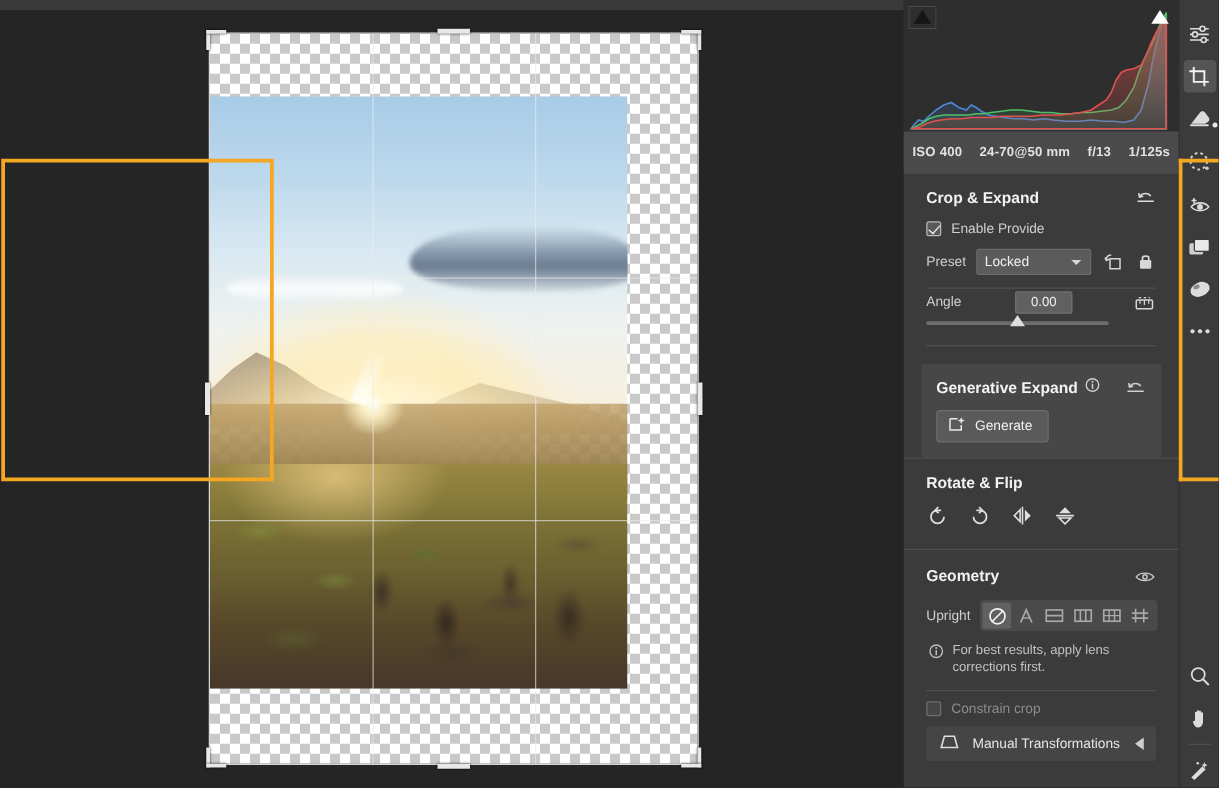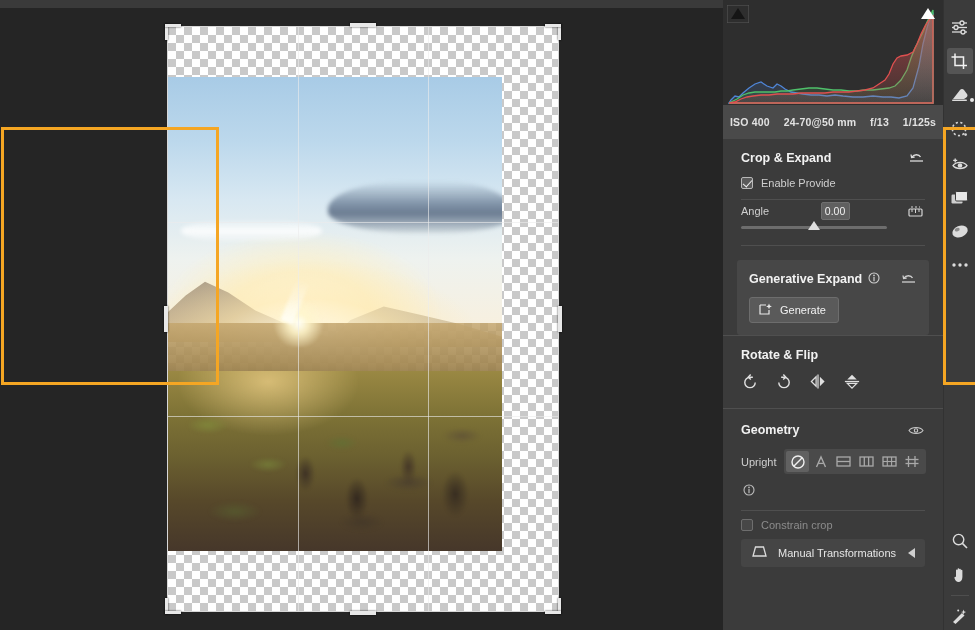--- a/index.html
+++ b/index.html
@@ -194,21 +194,21 @@
   }
   .icon-btn {
     width: 18px; height: 18px; display: flex; align-items: center;
     justify-content: center; flex: none;
   }
 
   
   .slider-row { margin-bottom: 4px; }
   .slider-top { display: flex; align-items: center; justify-content: space-between; }
   .num-box {
-    width: 29px; height: 18px; background: #606060; border: 1px solid #707070;
+    width: 46px; height: 18px; background: #606060; border: 1px solid #707070;
     border-radius: 2px; color: #f0f0f0; font-size: 10.5px;
     display: flex; align-items: center; justify-content: center;
   }
   .track {
     position: relative; height: 3px; background: #6d6d6d;
     border-radius: 2px; margin: 6px 0 0 0; width: 146px;
   }
   .thumb {
     position: absolute; top: -5px; left: 50%; margin-left: -6px;
     width: 0; height: 0; border-left: 6px solid transparent;
@@ -387,20 +387,40 @@
                 <line x1="1" y1="9" x2="14" y2="9" stroke="#dcdcdc" stroke-width="1.3"></line>
               </svg>
           </span>
         </div>
 
         <div class="row">
           <span class="chk on"></span>
           <span class="lbl">Enable Provide</span>
         </div>
 
+        <div class="row">
+          <span class="lbl">Preset</span>
+          <span class="select">
+            <span>Locked</span>
+            <span class="caret"></span>
+          </span>
+          <span class="icon-btn">
+            <svg width="15" height="15" viewBox="0 0 15 15">
+                <rect x="5" y="5" width="8" height="8" fill="none" stroke="#d6d6d6" stroke-width="1.2"></rect>
+                <path d="M2,6 C2,3 4,2 6,2" fill="none" stroke="#d6d6d6" stroke-width="1.2"></path>
+                <path d="M1,4 L2,6.4 L4.3,5.3" fill="none" stroke="#d6d6d6" stroke-width="1.2"></path>
+              </svg>
+          </span>
+          <span class="icon-btn">
+            <svg width="13" height="15" viewBox="0 0 13 15">
+                <rect x="2" y="6" width="9" height="7" rx="1" fill="#d8d8d8"></rect>
+                <path d="M4,6 V4.2 C4,2.5 9,2.5 9,4.2 V6" fill="none" stroke="#d8d8d8" stroke-width="1.4"></path>
+              </svg>
+          </span>
+        </div>
 
         <div class="divider"></div>
 
         <div class="slider-row">
           <div class="slider-top">
             <span class="lbl">Angle</span>
             <span class="num-box">0.00</span>
             <span class="icon-btn" style="margin-left:6px;">
               <svg width="17" height="14" viewBox="0 0 17 14">
                   <rect x="2" y="5" width="13" height="7" rx="1" fill="none" stroke="#d6d6d6" stroke-width="1.2"></rect>
@@ -550,20 +570,21 @@
         </div>
 
         <div class="info-note">
           <span style="flex:none; margin-top:1px;">
             <svg width="12" height="12" viewBox="0 0 12 12">
                 <circle cx="6" cy="6" r="5" fill="none" stroke="#bdbdbd" stroke-width="1.1"></circle>
                 <circle cx="6" cy="3.4" r=".85" fill="#bdbdbd"></circle>
                 <rect x="5.4" y="5" width="1.2" height="4.2" fill="#bdbdbd"></rect>
               </svg>
           </span>
+          <span>For best results, apply lens corrections first.</span>
         </div>
 
         <div class="divider" style="margin:8px 0 8px 0;"></div>
 
         <div class="row" style="margin-bottom:0;">
           <span class="chk dis"></span>
           <span class="lbl dis-text">Constrain crop</span>
         </div>
 
         <div class="manual-row">

